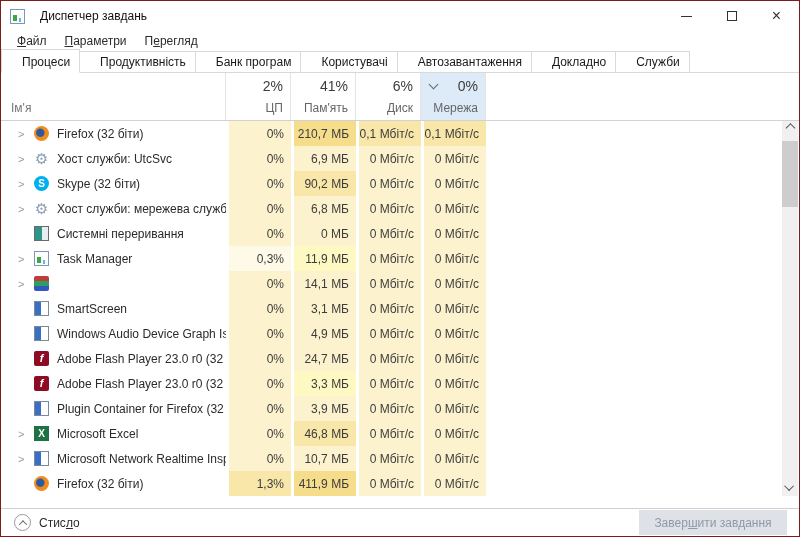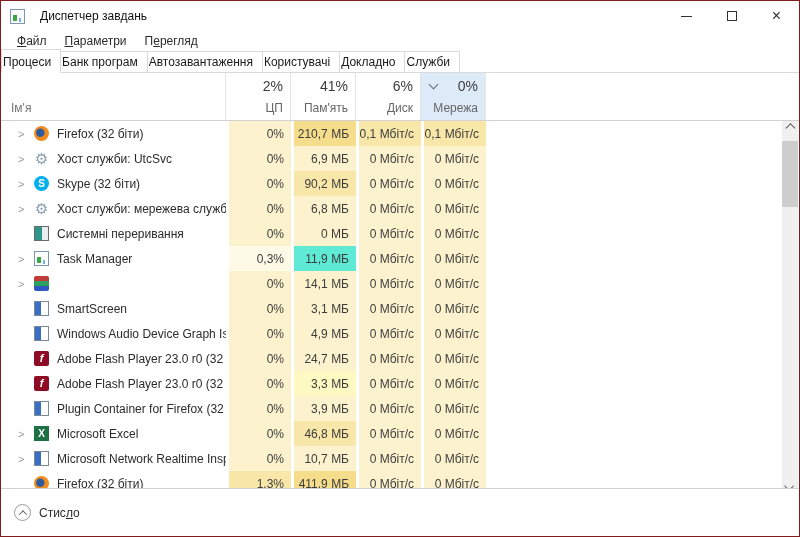--- a/index.html
+++ b/index.html
@@ -17,21 +17,21 @@
   .max-glyph { width: 10px; height: 10px; border:1px solid #333; display:block; }
   .close-glyph { font-size: 16px; line-height: 1; color:#333; }
 
   
   .menubar { height: 19px; display: flex; align-items: center; padding-left: 9px; gap: 4px; }
   .menu-item { padding: 1px 7px; cursor: default; }
   .accel { text-decoration: underline; }
 
   
   .tabbar { height: 23px; display: flex; align-items: flex-end; border-bottom: 1px solid #d9d9d9; padding-left: 0; position: relative; }
-  .tab { background:#fff; border:1px solid #d9d9d9; border-bottom:none; padding: 3px 9px 3px 1px; margin-right: -1px; position: relative; color:#1a1a1a; }
+  .tab { background:#fff; border:1px solid #d9d9d9; border-bottom:none; padding: 3px 9px 3px 20px; margin-right: -1px; position: relative; color:#1a1a1a; }
   .tab.active { padding-top: 5px; margin-bottom: -1px; border-bottom: 1px solid #fff; z-index: 2; }
 
   
   .tableheader { height: 48px; display: flex; border-bottom: 1px solid #d2d2d2; position: relative; }
   .name-header { width: 225px; display: flex; align-items: flex-end; padding: 0 0 5px 10px; color:#767676; border-right: 1px solid #e4e4e4; }
   .col-header { width: 65px; border-right: 1px solid #e4e4e4; display:flex; flex-direction: column; justify-content: space-between; align-items:flex-end; padding: 5px 7px 5px 0; position: relative; cursor: default; }
   .col-header .pct { font-size: 14px; color:#3c3c3c; }
   .col-header .lbl { font-size: 12px; color:#666; }
   .col-header.sorted { background:#ddeaf8; }
   .sort-chevron { position:absolute; top: 8px; left: 9px; width: 7px; height: 7px;
@@ -62,21 +62,21 @@
   
   .scrollbar { position:absolute; top: 120px; right: 1px; width: 16px; height: 375px; background:#f0f0f0; }
   .sb-btn { height: 17px; display:flex; align-items:center; justify-content:center; }
   .sb-chevron { width: 7px; height: 7px; border-left:1px solid #505050; border-bottom:1px solid #505050; }
   .sb-up .sb-chevron { transform: rotate(135deg) translate(-1px,1px); }
   .sb-down { position:absolute; bottom:0; width:100%; }
   .sb-down .sb-chevron { transform: rotate(-45deg) translate(0,-2px); }
   .sb-thumb { position:absolute; top: 20px; left: 0; width: 16px; height: 66px; background:#cdcdcd; }
 
   
-  .statusbar { position:absolute; bottom:0; left:0; right:0; height: 48px; border-top: 1px solid #d0d0d0; display:flex; align-items:center; background:#fff; }
+  .statusbar { position:absolute; bottom:0; left:0; right:0; height: 28px; border-top: 1px solid #d0d0d0; display:flex; align-items:center; background:#fff; }
   .collapse-toggle { display:flex; align-items:center; margin-left: 13px; cursor: default; }
   .circle-up-icon { width: 17px; height: 17px; border-radius: 50%; border: 1px solid #9a9a9a; display:flex; align-items:center; justify-content:center; margin-right: 8px; }
   .circle-up-icon .chev { width: 6px; height: 6px; border-left: 1px solid #666; border-top: 1px solid #666; transform: rotate(45deg) translate(1px,1px); }
   .end-task-btn { margin-left: auto; margin-right: 12px; width: 148px; height: 25px; background:#dee1e6; border: none; color:#8f99a9; font-size: 12px; font-family: "Liberation Sans", sans-serif; }
 </style>
 </head>
 <body>
 
 <div class="window">
 
@@ -97,23 +97,24 @@
   </div>
 
   <div class="menubar">
     <div class="menu-item"><span></span><span class="accel">Ф</span><span>айл</span></div>
     <div class="menu-item"><span></span><span class="accel">П</span><span>араметри</span></div>
     <div class="menu-item"><span>П</span><span class="accel">е</span><span>регляд</span></div>
   </div>
 
   <div class="tabbar">
     <div class="tab active">Процеси</div>
+    <div class="tab">Продуктивність</div>
     <div class="tab">Банк програм</div>
+    <div class="tab">Користувачі</div>
     <div class="tab">Автозавантаження</div>
-    <div class="tab">Користувачі</div>
     <div class="tab">Докладно</div>
     <div class="tab">Служби</div>
   </div>
 
   <div class="tableheader">
     <div class="name-header">Ім'я</div>
     <div class="col-header">
       <span class="pct">2%</span>
       <span class="lbl">ЦП</span>
     </div>
@@ -193,21 +194,21 @@
       <div class="cell val" style="background: rgb(252, 243, 206);">0 Мбіт/с</div>
     </div>
 
     <div class="row">
       <div class="cell-name">
         <span class="expander">&gt;</span>
         <span class="proc-icon icon-taskmgr"></span>
         <span class="proc-name">Task Manager</span>
       </div>
       <div class="cell val" style="background: rgb(254, 250, 232);">0,3%</div>
-      <div class="cell val" style="background: #5eead4; padding-left: 48px;">11,9 МБ</div>
+      <div class="cell val" style="background: #fef9c3; padding-left: 48px;">11,9 МБ</div>
       <div class="cell val" style="background: rgb(252, 243, 206);">0 Мбіт/с</div>
       <div class="cell val" style="background: rgb(252, 243, 206);">0 Мбіт/с</div>
     </div>
 
     <div class="row">
       <div class="cell-name">
         <span class="expander">&gt;</span>
         <span class="proc-icon icon-imgopt"></span>
       </div>
       <div class="cell val" style="background: rgb(252, 243, 206);">0%</div>
@@ -325,15 +326,18 @@
 
   <div class="statusbar">
     <div class="collapse-toggle">
       <span class="circle-up-icon">
           <span class="chev"></span>
         </span>
       <span>Стис</span>
         <span class="accel">л</span>
         <span>о</span>
     </div>
+    <button class="end-task-btn" disabled="">
+      <span>Завер</span><span class="accel">ш</span><span>ити завдання</span>
+    </button>
   </div>
 
 </div>
 
 </body></html>

